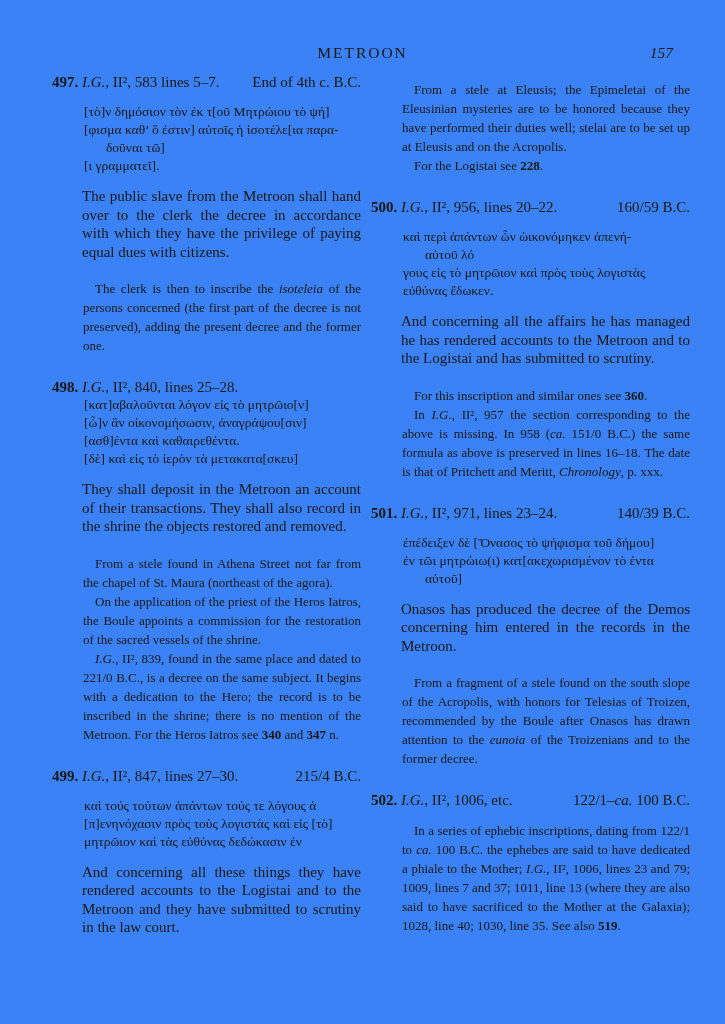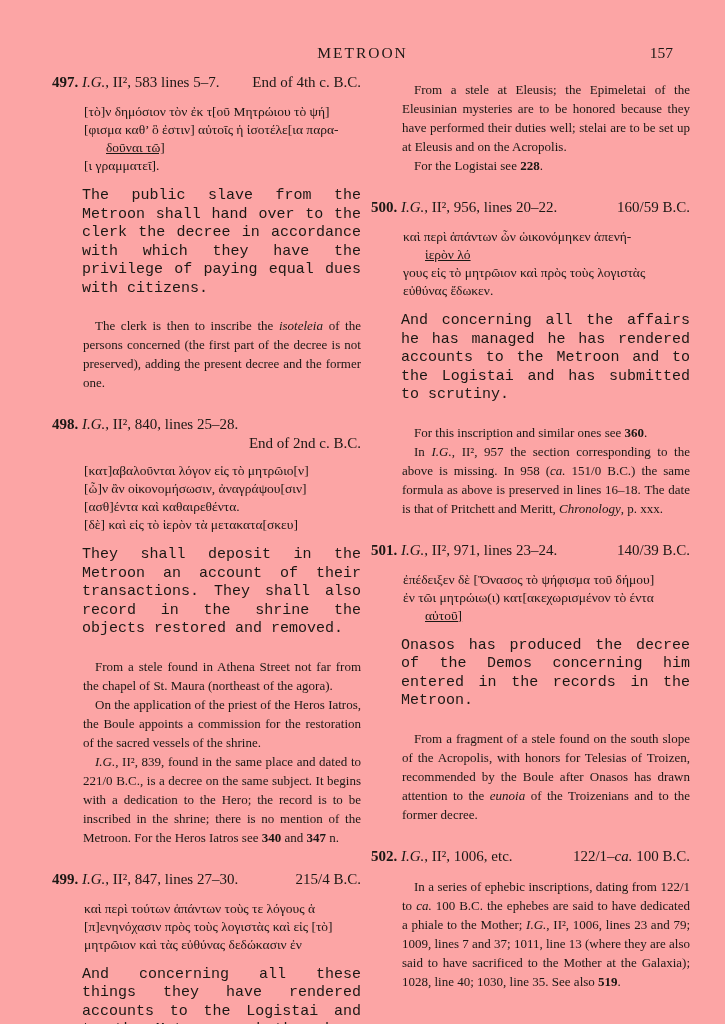--- a/index.html
+++ b/index.html
@@ -1,42 +1,41 @@
 <!DOCTYPE html>
 <html><head>
 <meta charset="utf-8">
 <style>
   html,body { margin:0; padding:0; background:#fcfbf9; }
   .page {
     position:relative; width:725px; height:1024px;
-    background:#fca5a5; color:#1b1814; overflow:hidden;
+    background:#3b82f6; color:#1b1814; overflow:hidden;
     font-family:"Liberation Serif","DejaVu Serif",serif;
   }
   .running-head {
     position:absolute; top:44px; left:0; right:0;
     text-align:center; font-size:15.5px; letter-spacing:2px;
   }
-  .page-number { position:absolute; top:44px; right:52px; font-size:15.5px; }
+  .page-number { position:absolute; top:44px; right:52px; font-size:15.5px;font-style:italic; }
   .col { position:absolute; }
   .col-l { left:52px; top:74px;  width:309px; }
   .col-r { left:371px; top:80px; width:319px; }
   .entry { margin:0 0 24px 0; }
   .heading {
     display:flex; justify-content:space-between; align-items:flex-end;
     font-size:15px; margin:0 0 12px 0;
   }
   .h-line1 { font-size:15px; }
   .h-line2 { font-size:15px; text-align:right; margin:2px 0 10px 0; }
   .num { font-weight:bold; }
   .greek { font-size:13.5px; line-height:18px; margin:0 0 12px 32px; }
-  .gl.ind { padding-left:22px;text-decoration:underline; }
+  .gl.ind { padding-left:22px; }
   .trans {
     font-size:15px; line-height:18.5px; text-align:justify;
     margin:0 0 18px 30px;
-    font-family:Liberation Mono, monospace;
   }
   .note {
     font-size:13px; line-height:19px; text-align:justify;
     margin:0 0 0 31px; text-indent:12px;
   }
   .it { font-style:italic; }
   .bd { font-weight:bold; }
 </style>
 </head>
 <body>
@@ -60,40 +59,39 @@
         <div class="gl">[ι γραμματεῖ].</div>
       </div>
       <p class="trans">The public slave from the Metroon shall hand over to the clerk the decree in accordance with which they have the privilege of paying equal dues with citizens.</p>
       <p class="note"><span>The clerk is then to inscribe the </span><span class="it">isoteleia</span><span> of the persons concerned (the first part of the decree is not preserved), adding the present decree and the former one.</span></p>
     </section>
 
     <section class="entry">
       <div class="h-line1">
         <span class="num">498.</span> <span><span class="it">I.G.</span><span>, II², 840, lines 25–28.</span></span>
       </div>
-      <div class="h-line2">End of 2nd c. B.C.</div>
       <div class="greek">
         <div class="gl">[κατ]αβαλοῦνται λόγον εἰς τὸ μητρῶιο[ν]</div>
         <div class="gl">[ὧ]ν ἂν οἰκονομήσωσιν, ἀναγράψου[σιν]</div>
         <div class="gl">[ασθ]έντα καὶ καθαιρεθέντα.</div>
         <div class="gl">[δὲ] καὶ εἰς τὸ ἱερὸν τὰ μετακατα[σκευ]</div>
       </div>
       <p class="trans">They shall deposit in the Metroon an account of their transactions. They shall also record in the shrine the objects restored and removed.</p>
       <p class="note"><span>From a stele found in Athena Street not far from the chapel of St. Maura (northeast of the agora).</span></p>
       <p class="note"><span>On the application of the priest of the Heros Iatros, the Boule appoints a commission for the restoration of the sacred vessels of the shrine.</span></p>
       <p class="note"><span class="it">I.G.</span><span>, II², 839, found in the same place and dated to 221/0 B.C., is a decree on the same subject. It begins with a dedication to the Hero; the record is to be inscribed in the shrine; there is no mention of the Metroon. For the Heros Iatros see </span><span class="bd">340</span><span> and </span><span class="bd">347</span><span> n.</span></p>
     </section>
 
     <section class="entry">
       <div class="heading">
         <span class="h-left"><span class="num">499.</span> <span><span class="it">I.G.</span><span>, II², 847, lines 27–30.</span></span></span>
         <span>215/4 B.C.</span>
       </div>
       <div class="greek">
-        <div class="gl">καὶ περὶ τούτων ἁπάντων τοὺς τε λόγους ἁ</div>
+        <div class="gl">καὶ τούς τούτων ἁπάντων τούς τε λόγους ἁ</div>
         <div class="gl">[π]ενηνόχασιν πρὸς τοὺς λογιστὰς καὶ εἰς [τὸ]</div>
         <div class="gl">μητρῶιον καὶ τὰς εὐθύνας δεδώκασιν ἐν</div>
       </div>
       <p class="trans">And concerning all these things they have rendered accounts to the Logistai and to the Metroon and they have submitted to scrutiny in the law court.</p>
     </section>
 
   </div>
 
   <div class="col col-r">
 
@@ -102,21 +100,21 @@
       <p class="note"><span>For the Logistai see </span><span class="bd">228</span><span>.</span></p>
     </section>
 
     <section class="entry">
       <div class="heading">
         <span class="h-left"><span class="num">500.</span> <span><span class="it">I.G.</span><span>, II², 956, lines 20–22.</span></span></span>
         <span>160/59 B.C.</span>
       </div>
       <div class="greek">
         <div class="gl">καὶ περὶ ἁπάντων ὧν ὠικονόμηκεν ἀπενή-</div>
-        <div class="gl ind">ἱερὸν λό</div>
+        <div class="gl ind">αὐτοῦ λό</div>
         <div class="gl">γους εἰς τὸ μητρῶιον καὶ πρὸς τοὺς λογιστὰς</div>
         <div class="gl">εὐθύνας ἔδωκεν.</div>
       </div>
       <p class="trans">And concerning all the affairs he has managed he has rendered accounts to the Metroon and to the Logistai and has submitted to scrutiny.</p>
       <p class="note"><span>For this inscription and similar ones see </span><span class="bd">360</span><span>.</span></p>
       <p class="note"><span>In </span><span class="it">I.G.</span><span>, II², 957 the section corresponding to the above is missing. In 958 (</span><span class="it">ca.</span><span> 151/0 B.C.) the same formula as above is preserved in lines 16–18. The date is that of Pritchett and Meritt, </span><span class="it">Chronology</span><span>, p. xxx.</span></p>
     </section>
 
     <section class="entry">
       <div class="heading">

